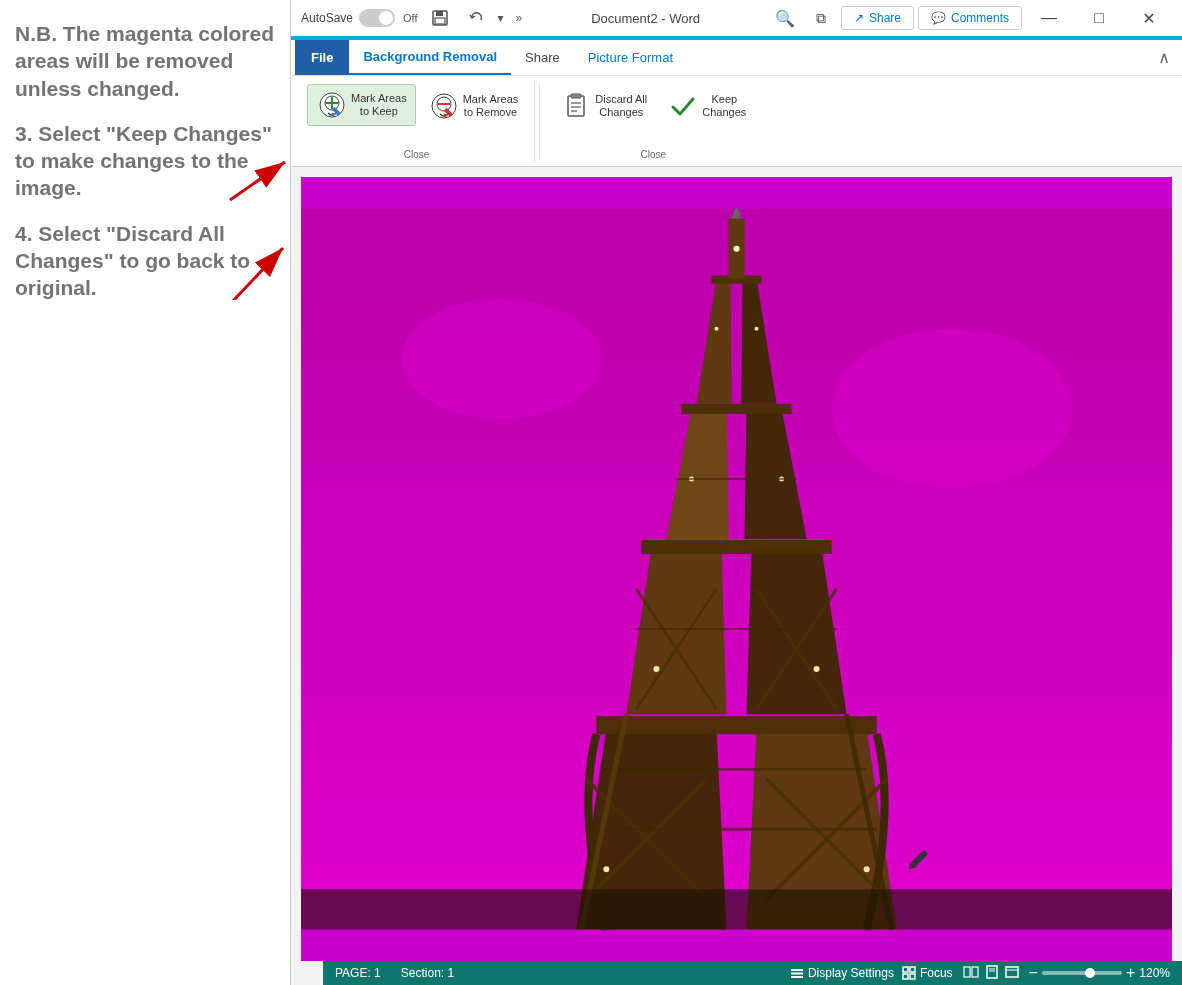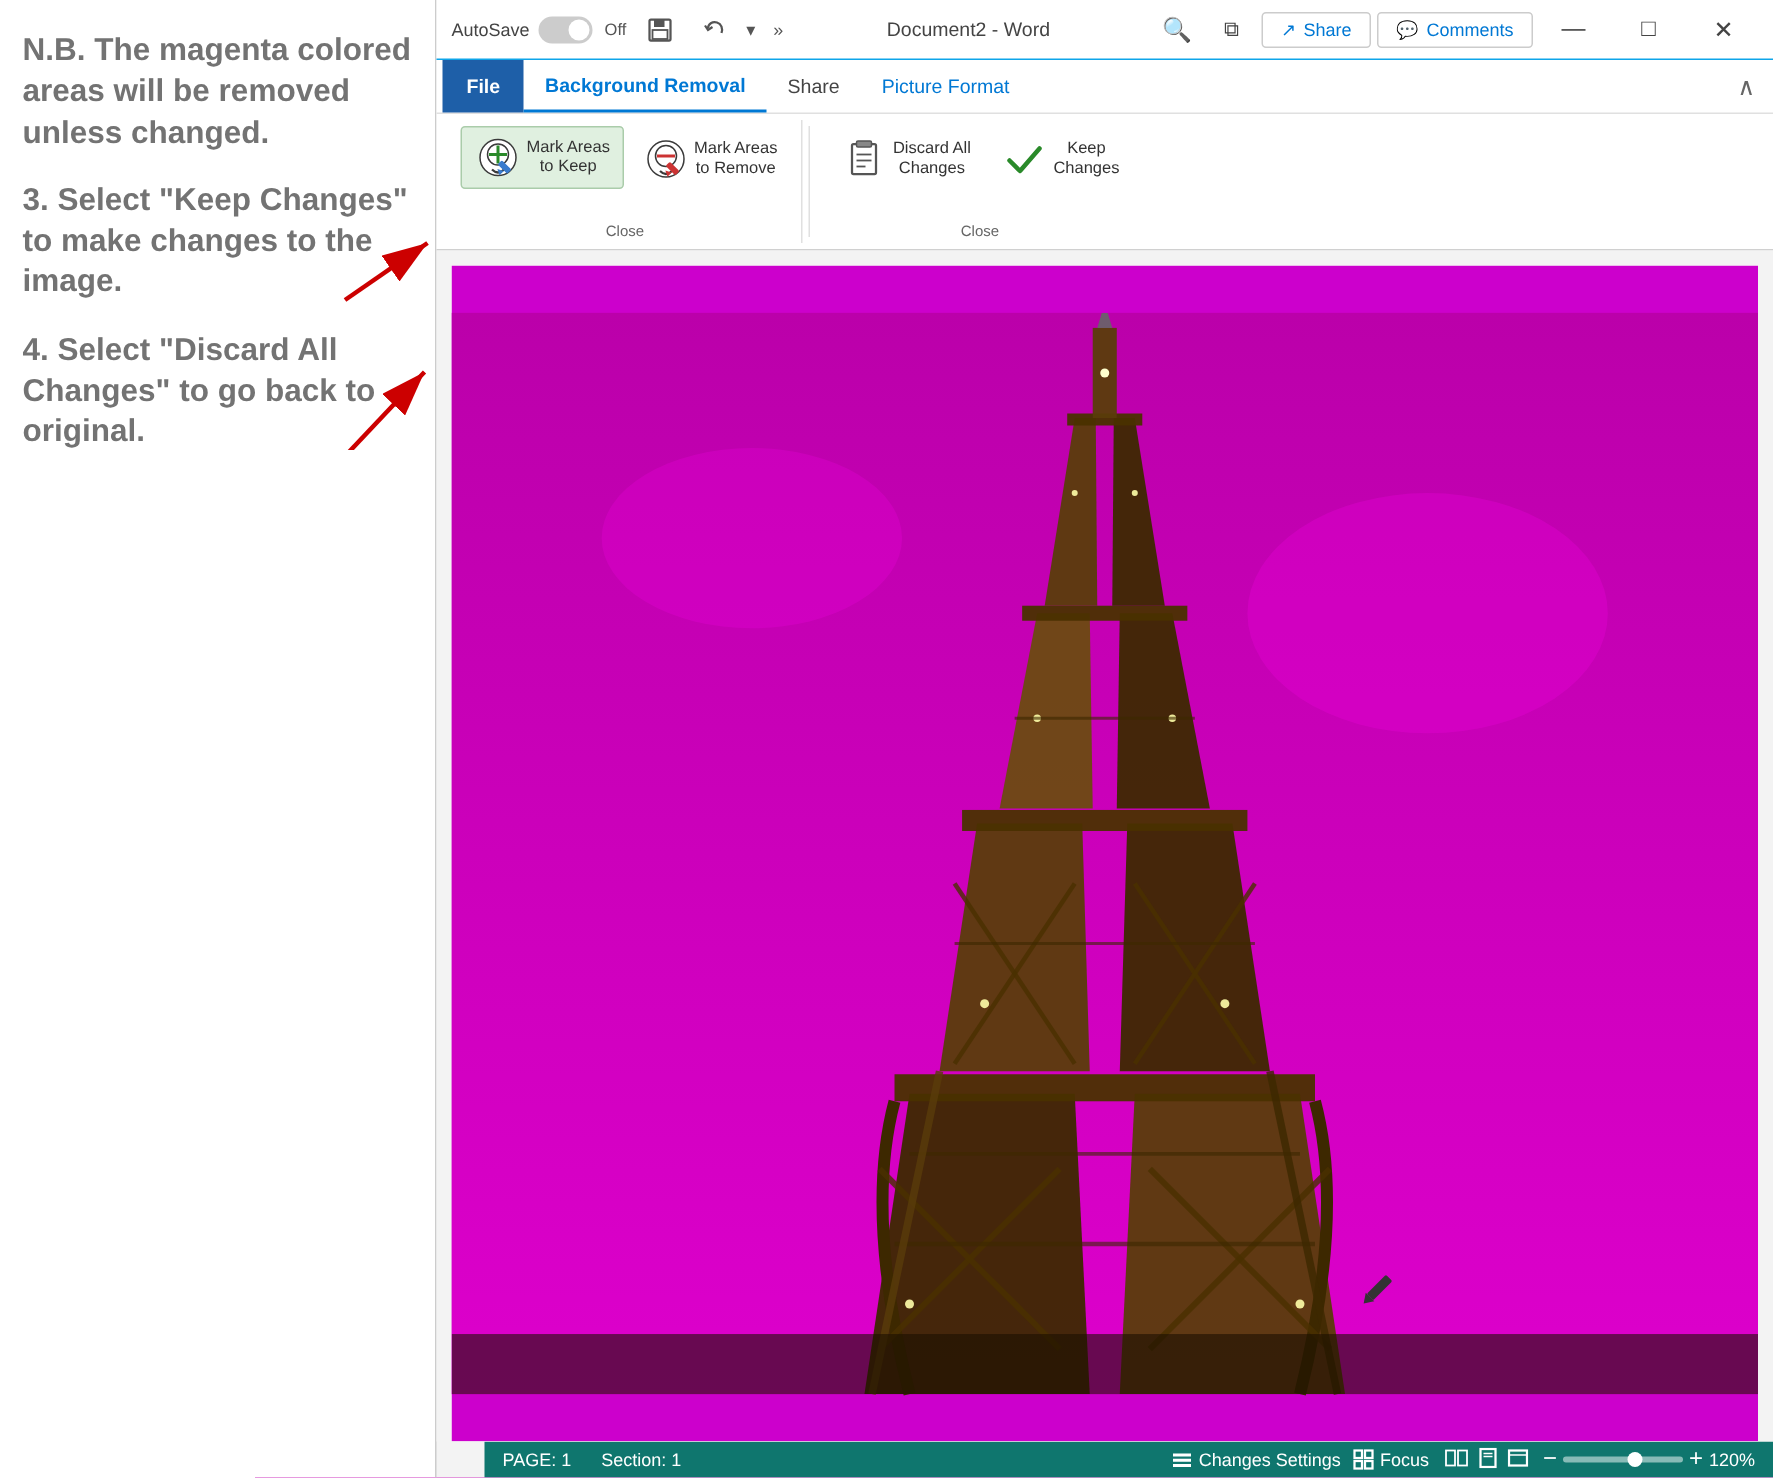--- a/index.html
+++ b/index.html
@@ -45,21 +45,21 @@
       border-left: 1px solid #ccc;
     }
 
     
     .title-bar {
       height: 40px;
       background: #fff;
       display: flex;
       align-items: center;
       padding: 0 10px;
-      border-bottom: 1px solid #0ea5e9;
+      border-bottom: 4px solid #0ea5e9;
       flex-shrink: 0;
     }
 
     .autosave-area {
       display: flex;
       align-items: center;
       gap: 6px;
       font-size: 12px;
       color: #444;
     }
@@ -607,21 +607,21 @@
     <div class="status-section">
       <span>Section: 1</span>
     </div>
     <div class="status-right">
       <div style="display:flex;align-items:center;gap:4px;cursor:pointer;">
         <svg width="14" height="14" viewBox="0 0 14 14">
             <rect x="1" y="3" width="12" height="2" fill="white"></rect>
             <rect x="1" y="6.5" width="12" height="2" fill="white"></rect>
             <rect x="1" y="10" width="12" height="2" fill="white"></rect>
           </svg>
-        <span>Changes Settings</span>
+        <span>Display Settings</span>
       </div>
       <div style="display:flex;align-items:center;gap:4px;cursor:pointer;">
         <svg width="14" height="14" viewBox="0 0 14 14">
             <rect x="1" y="1" width="5" height="5" fill="none" stroke="white" stroke-width="1.5"></rect>
             <rect x="8" y="1" width="5" height="5" fill="none" stroke="white" stroke-width="1.5"></rect>
             <rect x="1" y="8" width="5" height="5" fill="none" stroke="white" stroke-width="1.5"></rect>
             <rect x="8" y="8" width="5" height="5" fill="none" stroke="white" stroke-width="1.5"></rect>
           </svg>
         <span>Focus</span>
       </div>

